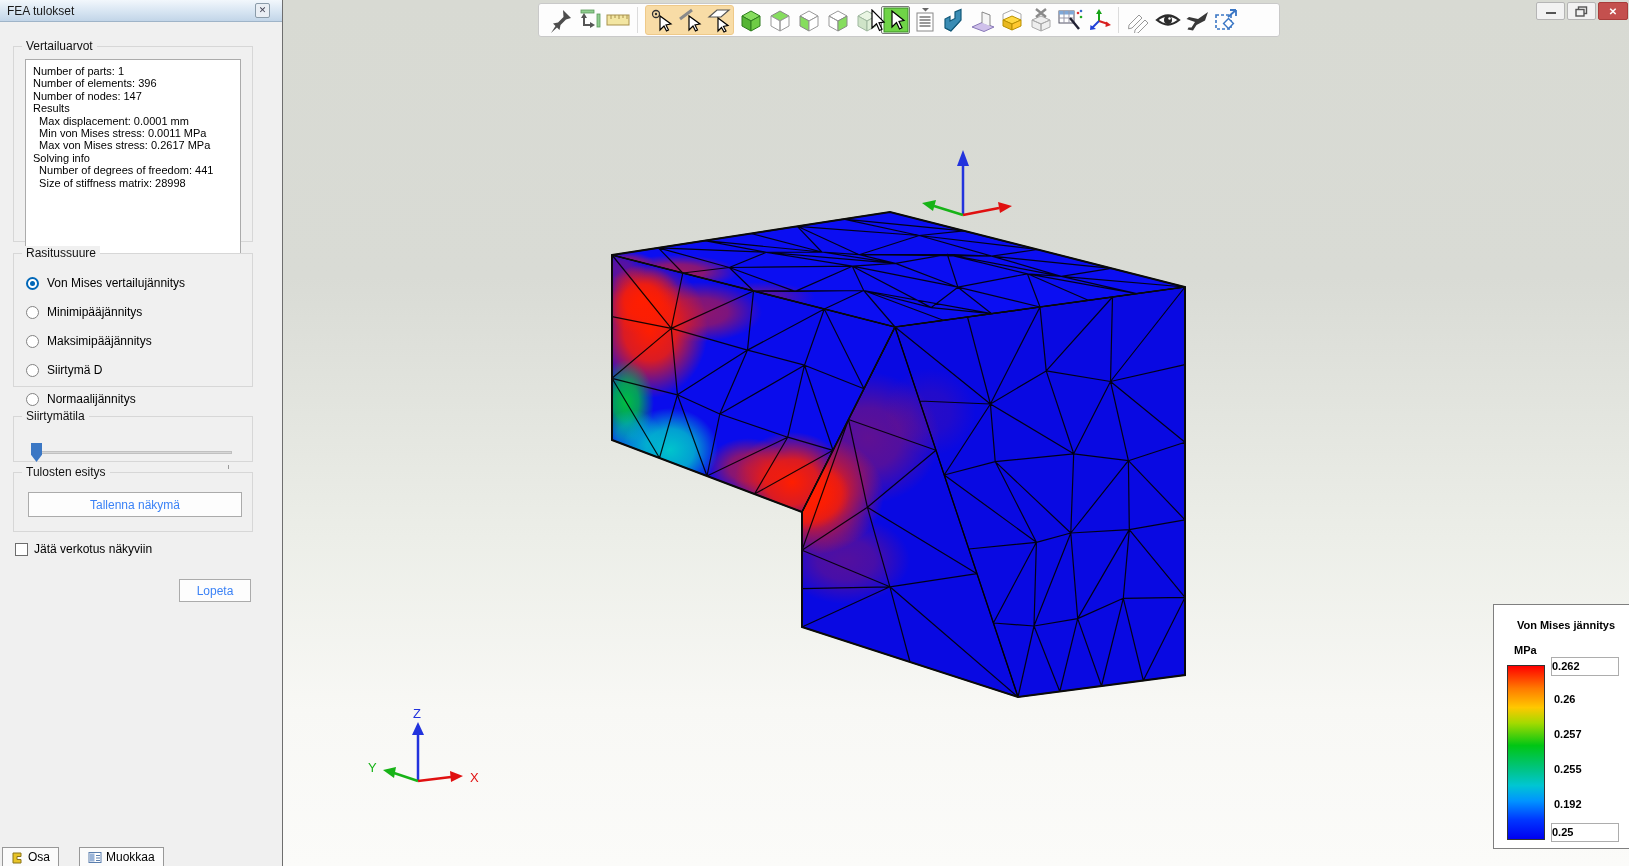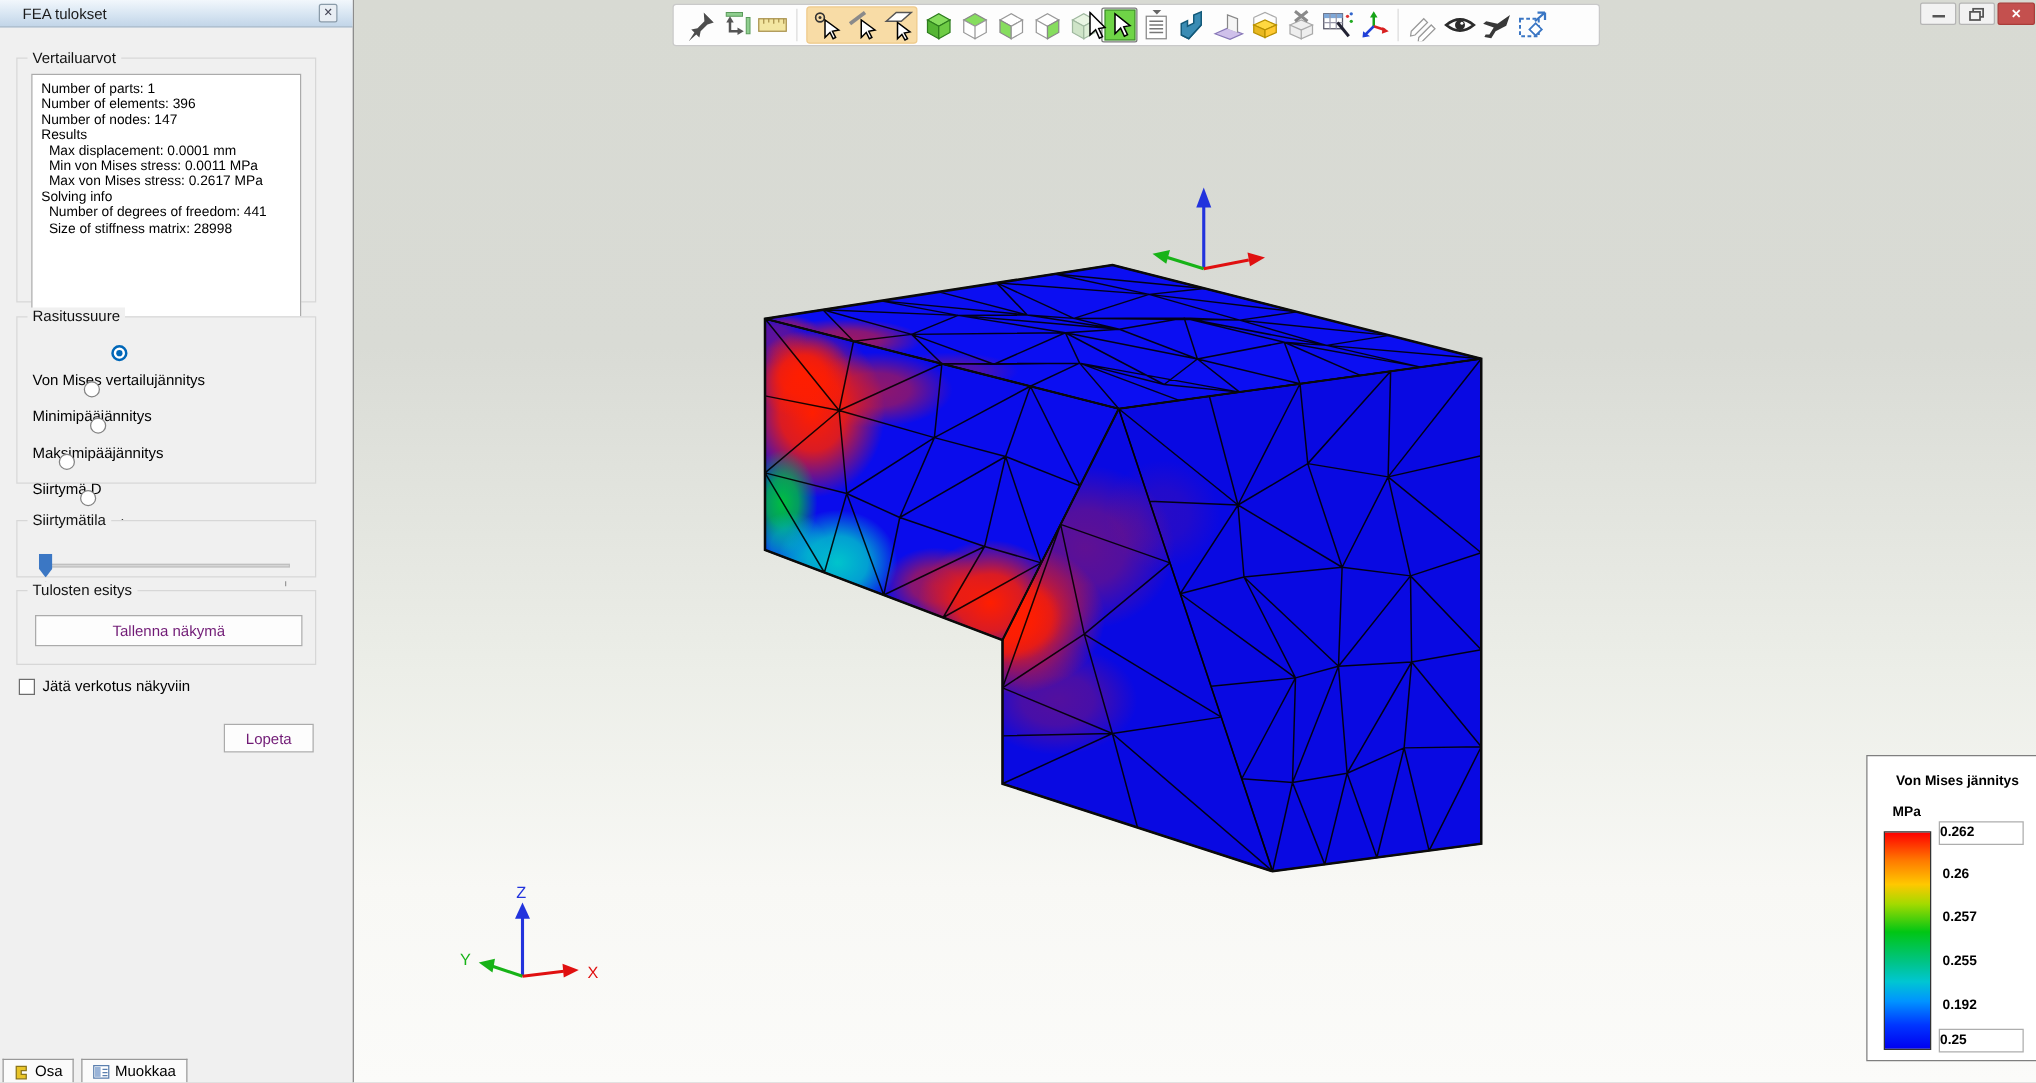--- a/index.html
+++ b/index.html
@@ -3,45 +3,45 @@
 <meta charset="utf-8">
 <style>
   html,body{margin:0;padding:0;background:#cfcfcf;}
   *{box-sizing:border-box;font-family:"Liberation Sans",sans-serif;}
   #root{position:relative;width:1629px;height:866px;overflow:hidden;background:#f0f0f0;}
 
   
   .panel{position:absolute;left:0;top:0;width:282px;height:866px;background:#f0f0f0;}
   .panel-title{position:absolute;left:0;top:0;width:282px;height:22px;
     background:linear-gradient(180deg,#f2f7fc 0%,#d7e5f2 55%,#c2d5e8 100%);
-    border-bottom:1px solid #9fb4c8;font-size:12px;color:#1a1a1a;line-height:22px;padding-left:18px;}
+    border-bottom:1px solid #9fb4c8;font-size:12px;color:#1a1a1a;line-height:22px;padding-left:7px;}
   .panel-close{position:absolute;right:12px;top:3px;width:15px;height:15px;background:#e9eef4;
     border:1px solid #8a9ba9;border-radius:2px;font-size:9px;line-height:13px;text-align:center;color:#445;padding:0;}
   .group{position:absolute;border:1px solid #d7d7d7;background:#f0f0f0;}
   .group-label{position:absolute;top:-8px;left:8px;background:#f0f0f0;padding:0 4px;font-size:12px;color:#111;}
   .infobox{position:absolute;left:11px;top:12px;width:216px;height:228px;background:#fff;
     border:1px solid #ababab;padding:5px 0 0 7px;overflow:hidden;}
   .infobox div{font-size:11px;line-height:12.4px;color:#000;white-space:pre;}
-  .radio-row{position:absolute;left:12px;display:flex;align-items:center;gap:8px;flex-direction:column;}
+  .radio-row{position:absolute;left:12px;display:flex;align-items:center;gap:8px;}
   .radio{position:relative;width:13px;height:13px;border:1px solid #838383;border-radius:50%;background:#fff;flex:none;}
   .radio.sel{border:2px solid #0067b8;}
   .radio.sel::after{content:"";position:absolute;left:2px;top:2px;width:5px;height:5px;border-radius:50%;background:#0067b8;}
   .radio-label{font-size:12px;color:#000;}
   .track{position:absolute;left:20px;right:20px;top:34px;height:3px;background:#d6d6d6;border:1px solid #c0c0c0;}
   .thumb{position:absolute;left:17px;top:26px;width:11px;height:19px;background:#3b77c4;
     clip-path:polygon(0 0,100% 0,100% 62%,50% 100%,0 62%);}
   .tickmark{position:absolute;top:48px;width:1px;height:4px;background:#9a9a9a;}
-  .btn{background:#fdfdfd;border:1px solid #ababab;border-radius:0;font-size:12px;color:#701a75;text-align:center;}
+  .btn{background:#fdfdfd;border:1px solid #ababab;border-radius:0;font-size:12px;color:#3b82f6;text-align:center;}
   .checkbox{position:absolute;left:15px;top:543px;width:13px;height:13px;background:#fff;border:1px solid #6d6d6d;}
   .checkbox-label{position:absolute;left:34px;top:542px;font-size:12px;color:#000;}
   .quit-btn{position:absolute;left:179px;top:579px;width:72px;height:23px;line-height:21px;}
   .save-btn{position:absolute;left:14px;top:19px;width:214px;height:25px;line-height:23px;}
 
   
-  .tabs{position:absolute;left:2px;top:847px;display:flex;gap:6px;}
+  .tabs{position:absolute;left:2px;top:847px;display:flex;gap:20px;}
   .tab{height:19px;display:flex;align-items:center;gap:4px;padding:0 8px;background:#fbfbfb;
     border:1px solid #989898;border-bottom:none;font-size:12px;color:#000;}
 
   
   .vp{position:absolute;left:282px;top:0;width:1347px;height:866px;border-left:1px solid #6e6e6e;
     background:linear-gradient(180deg,#d8dad3 0%,#d9dbd5 32%,#eceee8 62%,#f8f8f5 82%,#fbfbf9 100%);}
   svg.scene{position:absolute;left:0;top:0;pointer-events:none;}
 
   
   .toolbar{position:absolute;left:538px;top:3px;width:742px;height:34px;background:#fdfdfd;

